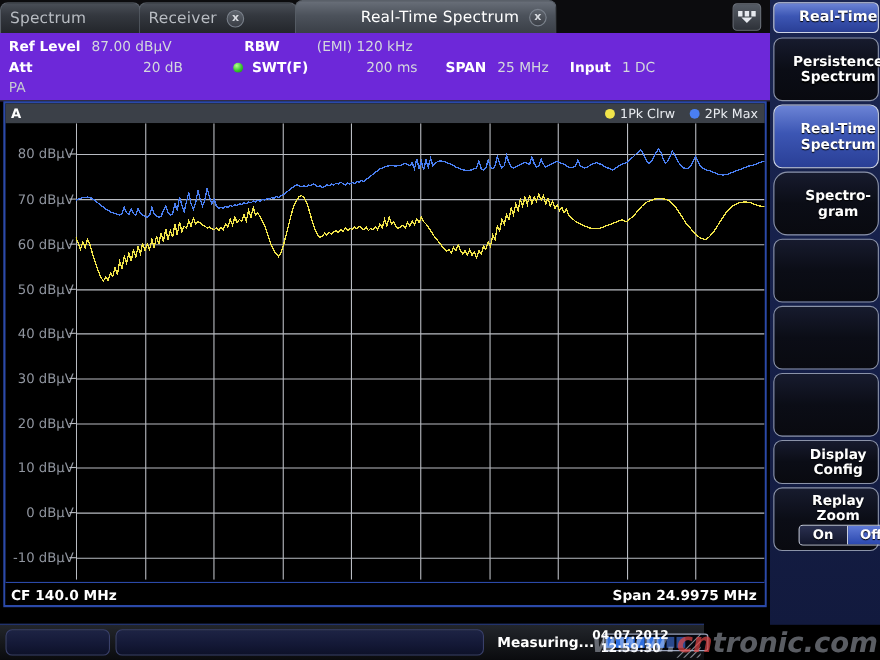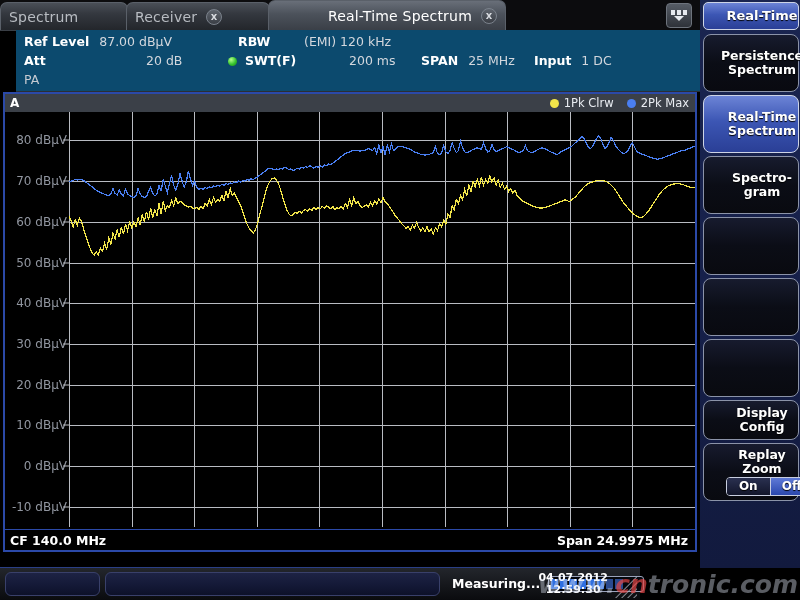--- a/index.html
+++ b/index.html
@@ -93,23 +93,23 @@
   .tabmenu-arrow {
     width: 0; height: 0;
     border-left: 5px solid transparent;
     border-right: 5px solid transparent;
     border-top: 5px solid #e6e9ee;
   }
 
   
   #header {
     position: absolute;
-    left: 16px; top: 30px;
+    left: 0; top: 30px;
     width: 700px; height: 62px;
-    background: #0c4a6e;
+    background: #6d28d9;
     border-bottom: 1px solid #2b2e33;
     box-sizing: border-box;
     color: #dfe2e7;
     font-size: 12.5px;
   }
   .hrow { position: absolute; height: 17px; line-height: 17px; white-space: nowrap; }
   .hkey { font-weight: bold; color: #ffffff; }
   .hval { color: #d3d7dd; }
   .led {
     display: inline-block;
@@ -492,21 +492,21 @@
         <span class="skey-line">Real-Time</span>
       </div>
       <div class="skey" style="height: 58px;">
         <span class="skey-line">Persistence</span>
         <span class="skey-line">Spectrum</span>
       </div>
       <div class="skey sel" style="height: 58px;">
         <span class="skey-line">Real-Time</span>
         <span class="skey-line">Spectrum</span>
       </div>
-      <div class="skey" style="height: 58px;">
+      <div class="skey" style="height: 58px; border-radius: 13px;">
         <span class="skey-line">Spectro-</span>
         <span class="skey-line">gram</span>
       </div>
       <div class="skey empty" style="height: 58px;">
         <span class="skey-line"></span>
       </div>
       <div class="skey empty" style="height: 58px;">
         <span class="skey-line"></span>
       </div>
       <div class="skey empty" style="height: 58px;">

